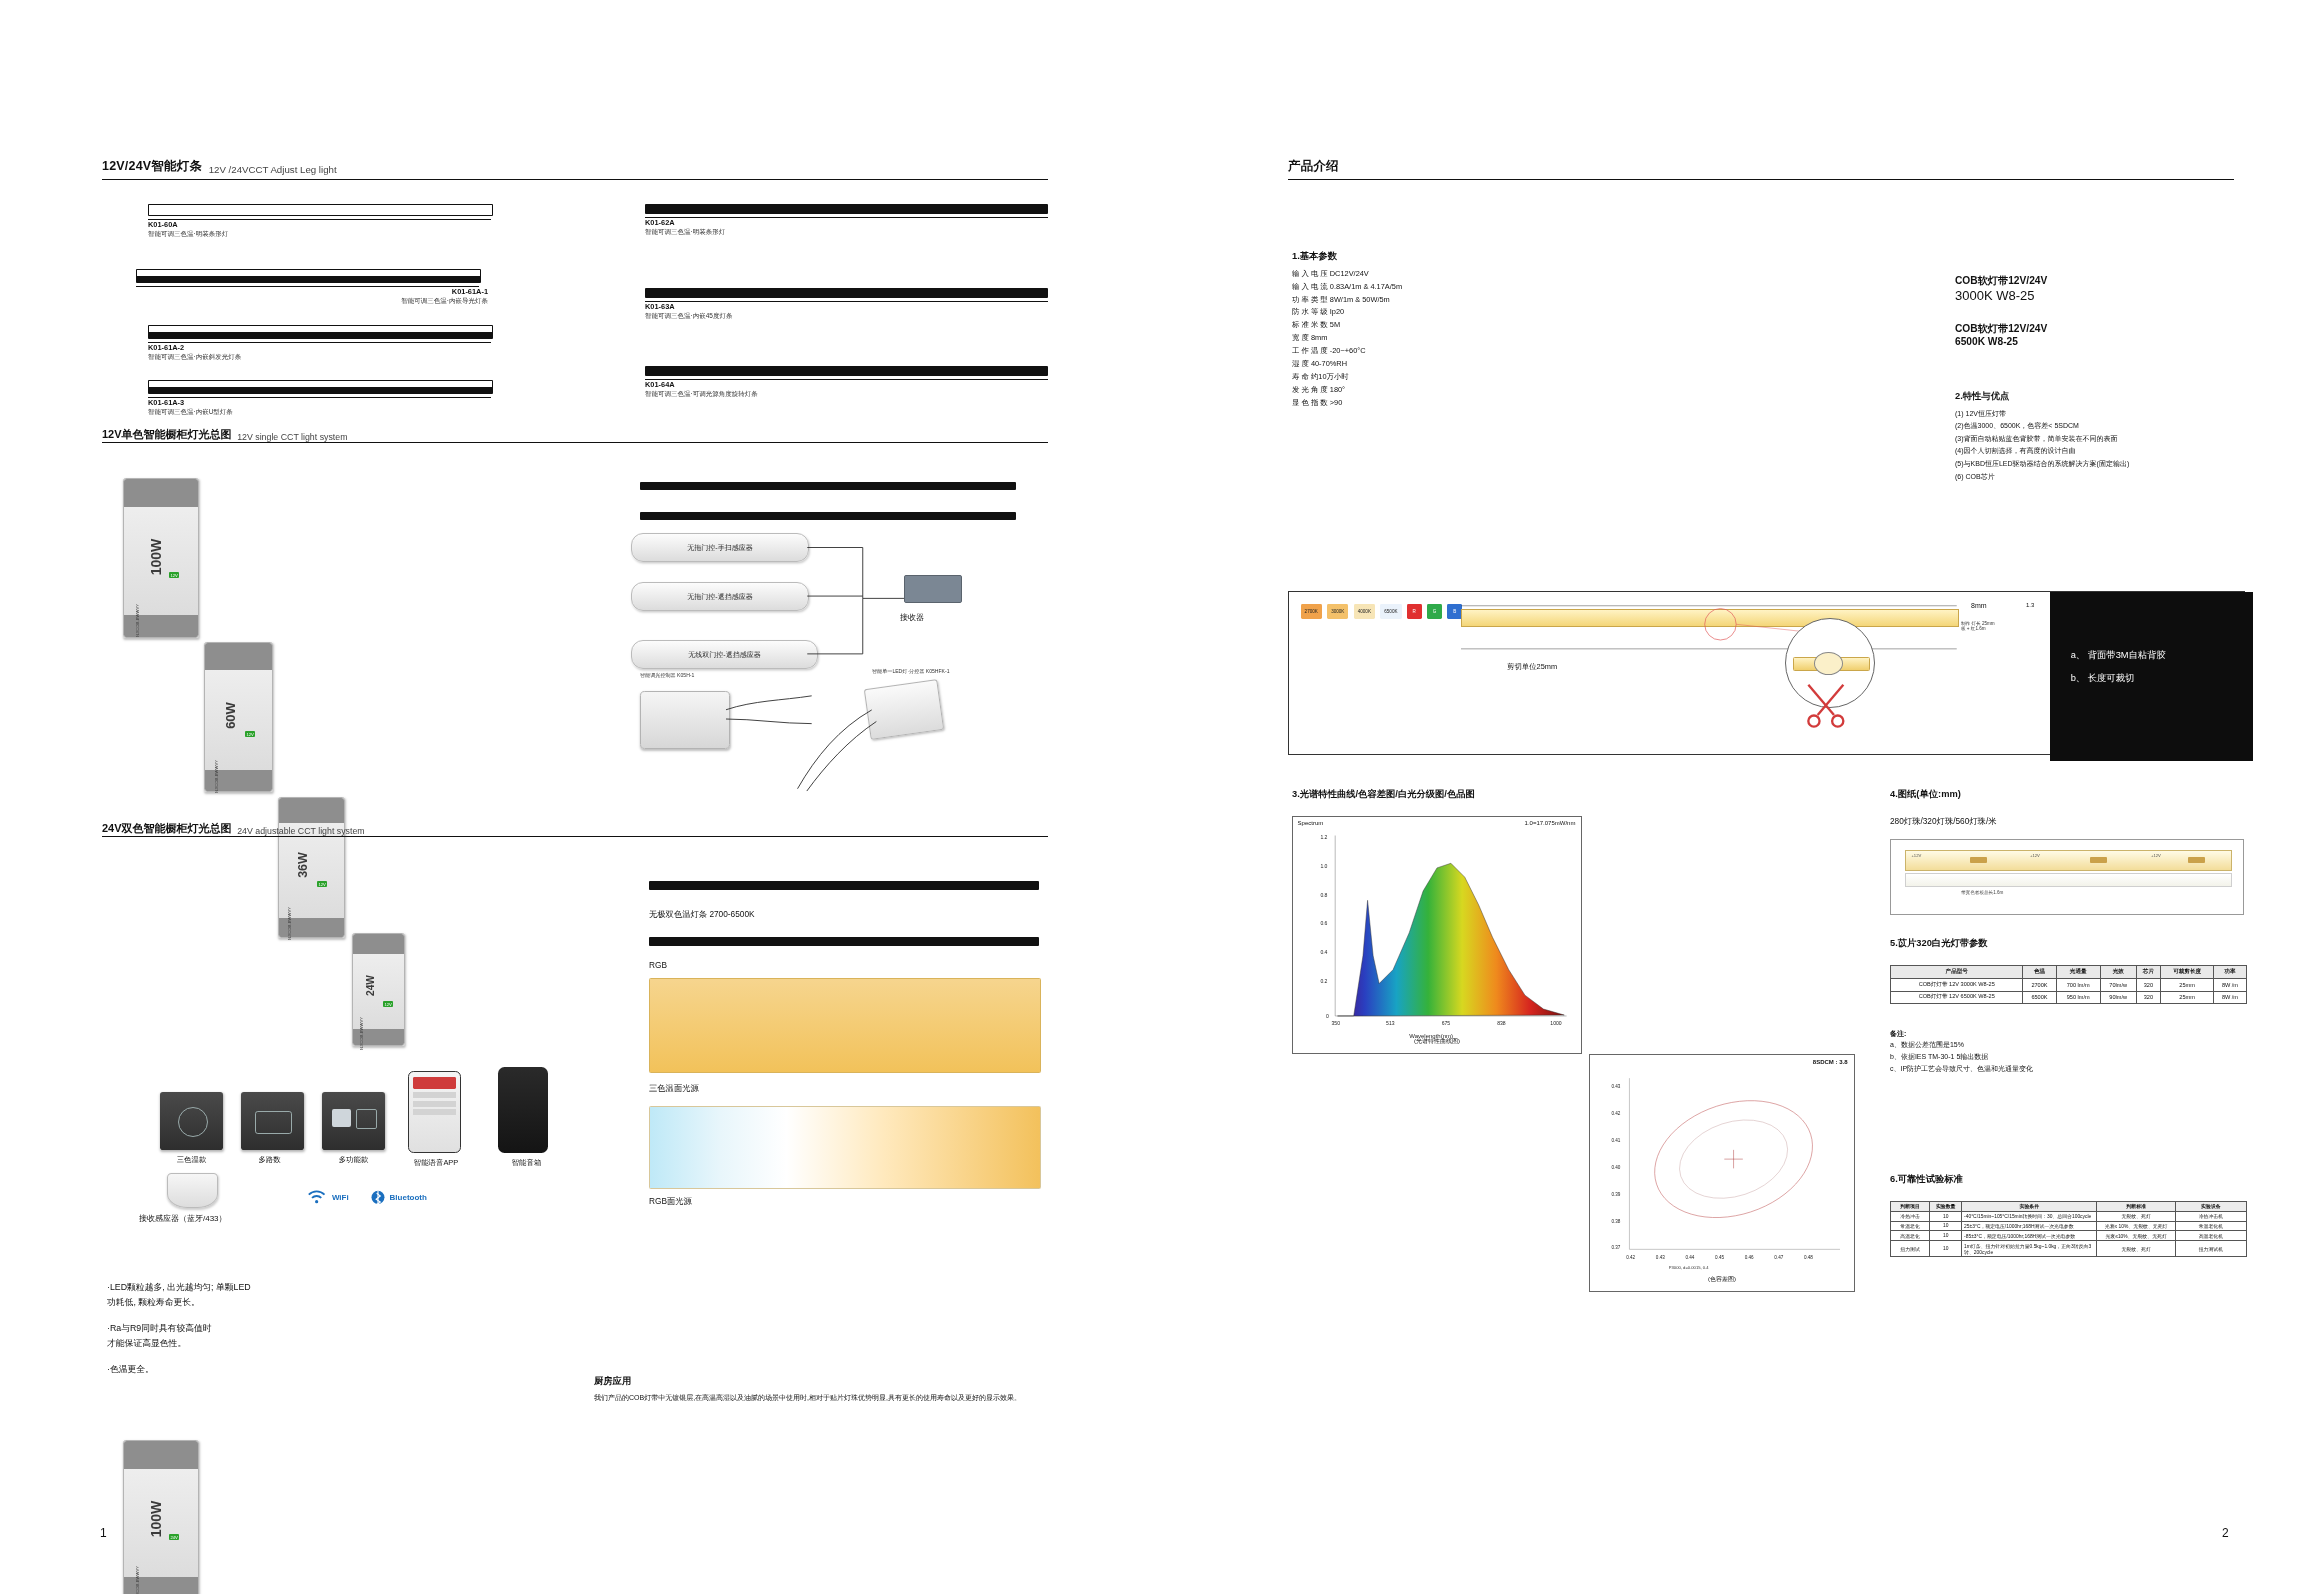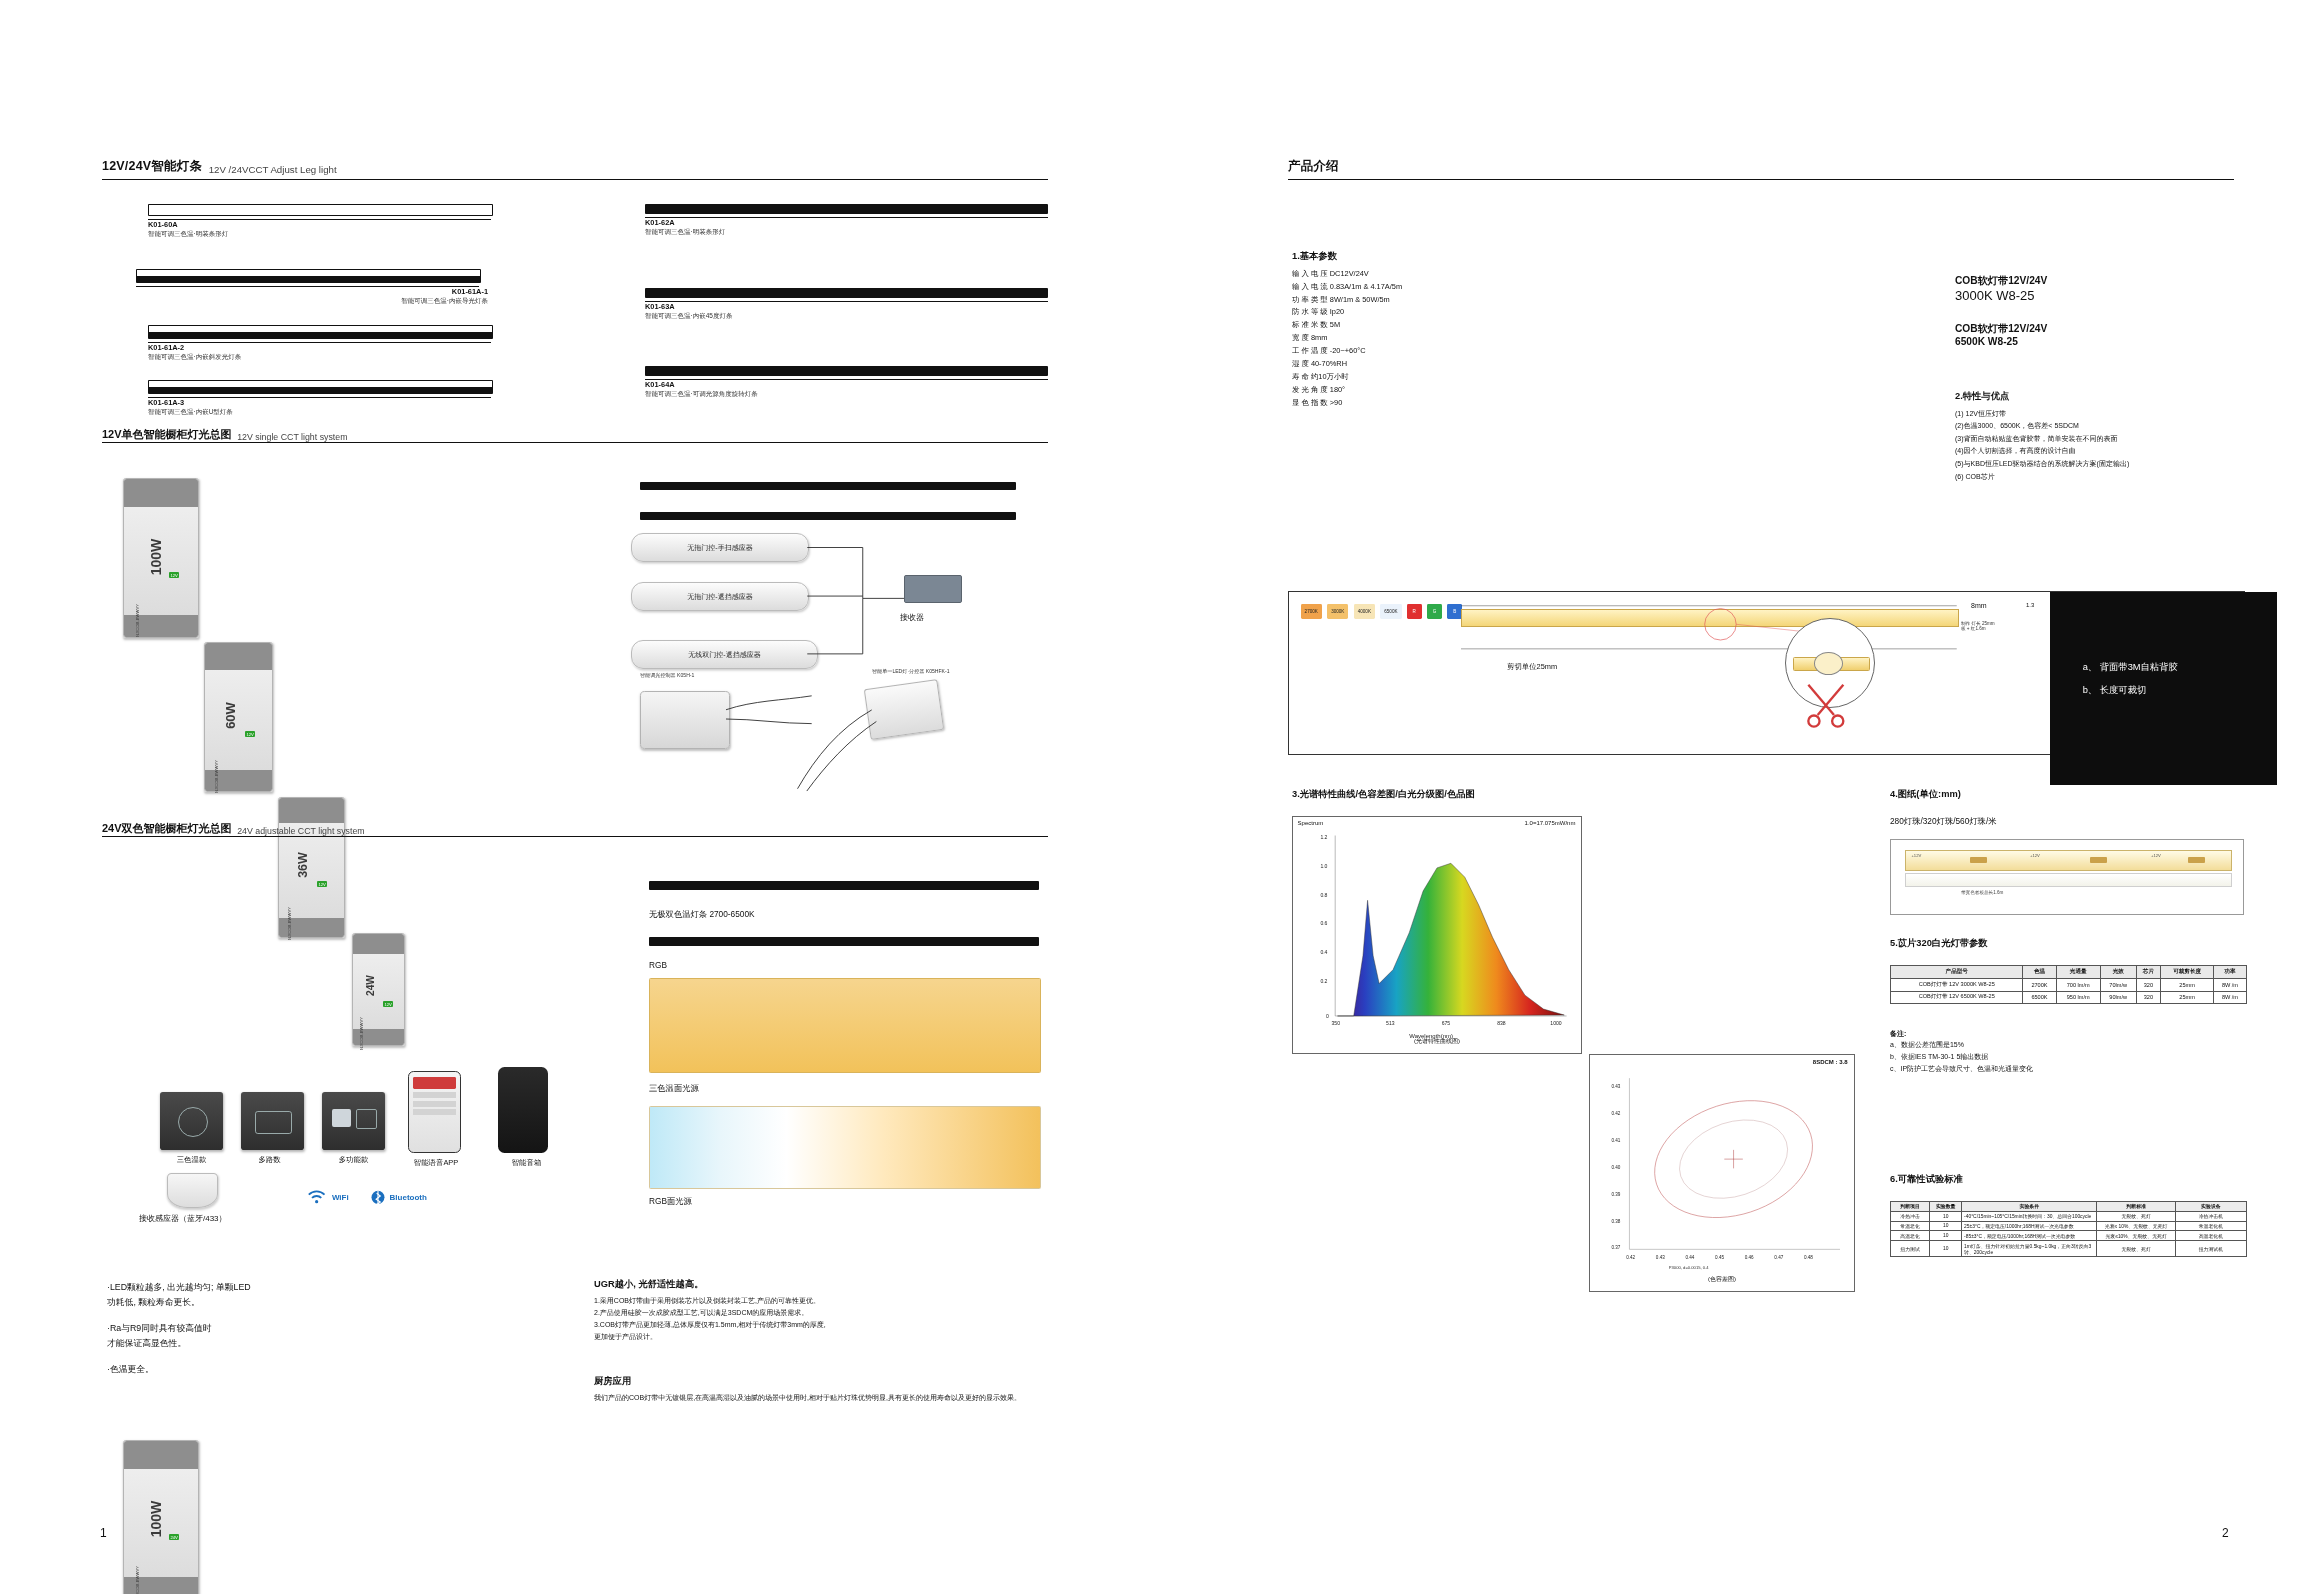--- a/index.html
+++ b/index.html
@@ -287,27 +287,20 @@
     <div class="abs" style="left:649px;top:1196px;font-size:8.3px;">RGB面光源</div>
 
     <div class="abs" style="left:107px;top:1280px;width:464px;">
       <div class="bullet">·LED颗粒越多, 出光越均匀; 单颗LED</div>
       <div class="bullet">  功耗低, 颗粒寿命更长。</div>
       <div class="bullet" style="margin-top:12px;">·Ra与R9同时具有较高值时</div>
       <div class="bullet">  才能保证高显色性。</div>
       <div class="bullet" style="margin-top:12px;">·色温更全。</div>
     </div>
 
-    <div class="abs" style="left:594px;top:1278px;width:464px;">
-      <div class="para-h">UGR越小, 光舒适性越高。</div>
-      <div class="para">1.采用COB灯带由于采用倒装芯片以及倒装封装工艺,产品的可靠性更优。</div>
-      <div class="para">2.产品使用硅胶一次成胶成型工艺,可以满足3SDCM的应用场景需求。</div>
-      <div class="para">3.COB灯带产品更加轻薄,总体厚度仅有1.5mm,相对于传统灯带3mm的厚度,</div>
-      <div class="para">   更加便于产品设计。</div>
-    </div>
 
     <div class="abs" style="left:594px;top:1375px;width:464px;">
       <div class="para-h">厨房应用</div>
       <div class="para">我们产品的COB灯带中无镀银层,在高温高湿以及油腻的场景中使用时,相对于贴片灯珠优势明显,具有更长的使用寿命以及更好的显示效果。</div>
     </div>
 
     <div class="abs pageno" style="left:100px;top:1526px;">1</div>
   </div>
 
   <div class="abs" id="right">
@@ -379,21 +372,21 @@
       </div>
 
       <div class="abs" style="left:218px;top:70px;font-size:7.4px;">剪切单位25mm</div>
       <svg class="abs" style="left:510px;top:88px;width:56px;height:56px;" viewBox="0 0 120 120" width="56" height="56">
         <path d="M20,10 L75,75" stroke="#d23b3b" stroke-width="5" fill="none"></path>
         <path d="M95,10 L40,75" stroke="#d23b3b" stroke-width="5" fill="none"></path>
         <circle cx="32" cy="88" r="12" fill="none" stroke="#d23b3b" stroke-width="5"></circle>
         <circle cx="83" cy="88" r="12" fill="none" stroke="#d23b3b" stroke-width="5"></circle>
       </svg>
 
-      <div class="abs blackbox" style="left:761px;top:0px;width:195px;height:161px;padding:16px;">
+      <div class="abs blackbox" style="left:761px;top:0px;width:195px;height:161px;padding:4px;">
         <div style="padding:51px 0 0 16.7px;">a、 背面带3M自粘背胶</div>
         <div style="padding:5.6px 0 0 16.7px;">b、 长度可裁切</div>
       </div>
     </div>
 
     <div class="abs spec-h" style="left:125px;top:788px;">3.光谱特性曲线/色容差图/白光分级图/色品图</div>
 
     <div class="abs chartbox" style="left:125px;top:816px;width:288px;height:236px;">
       <div class="abs tiny" style="left:4.6px;top:2.8px;">Spectrum</div>
       <div class="abs tiny" style="right:5.6px;top:2.8px;">1.0=17.075mW/nm</div>

